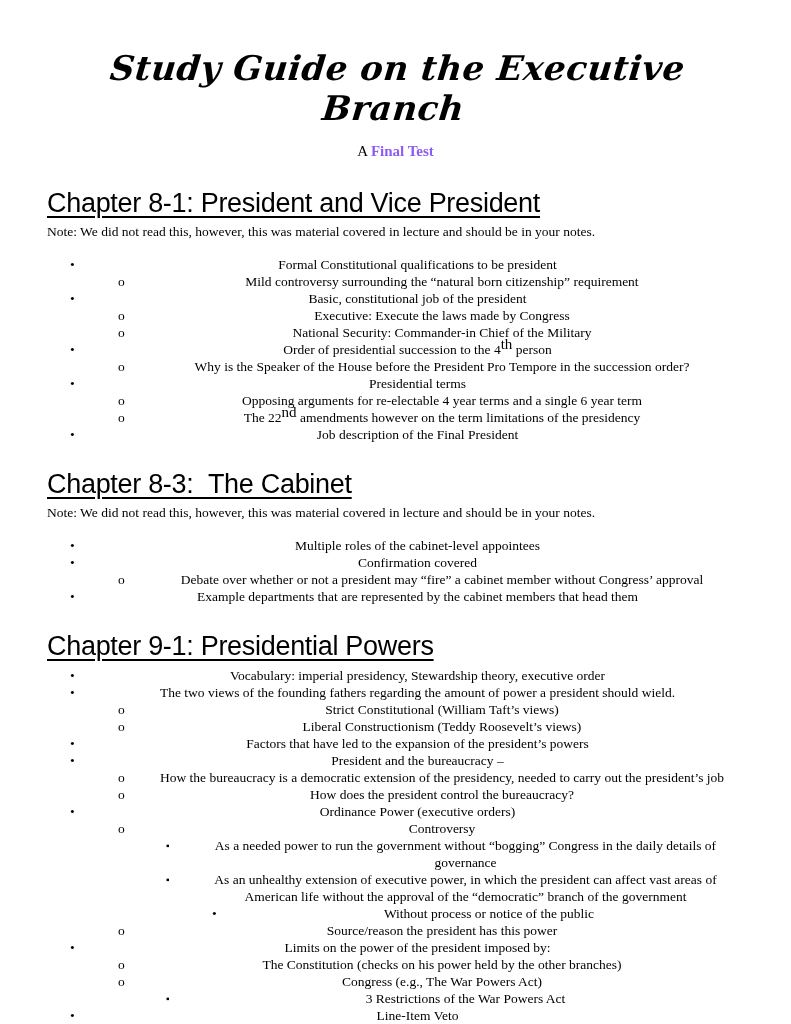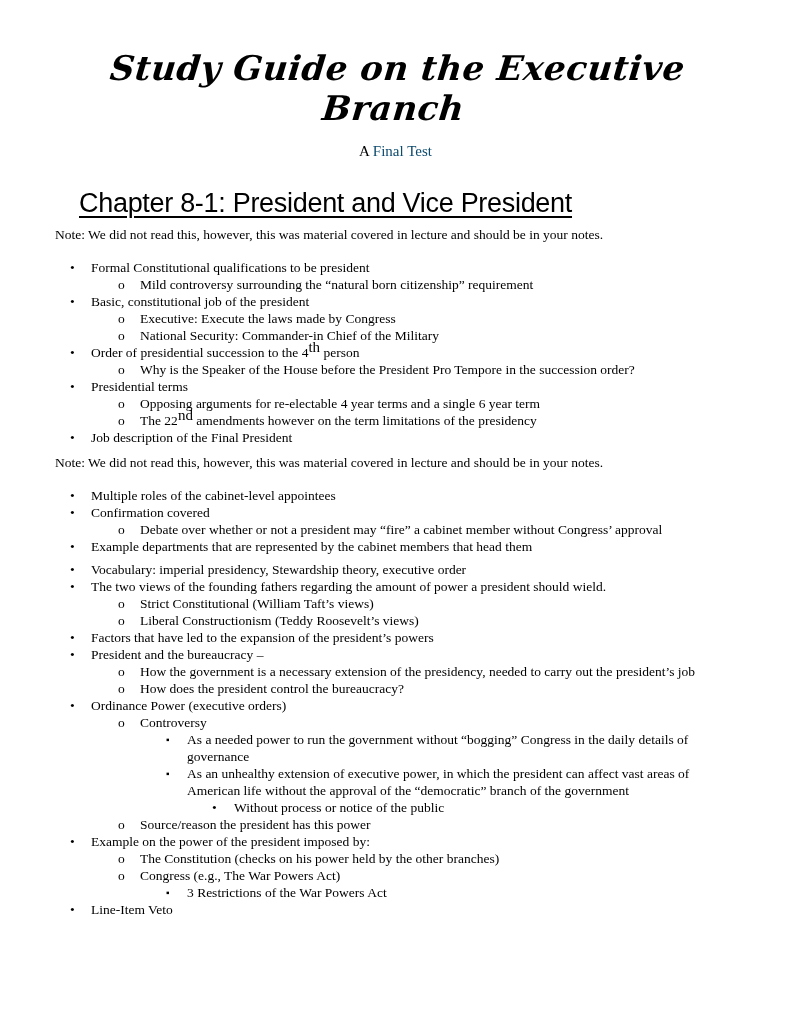--- a/index.html
+++ b/index.html
@@ -40,53 +40,53 @@
     font-family: "Liberation Sans", sans-serif;
     font-weight: 400;
     font-size: 27px;
     line-height: 30px;
     letter-spacing: -0.3px;
     color: #000000;
     text-decoration: underline;
     text-decoration-thickness: 2px;
     text-underline-offset: 4px;
   }
-  section:first-child h2.section-heading { margin-top: 28px; margin-left: 32px; }
+  section:first-child h2.section-heading { margin-top: 28px; }
   .note {
-    margin: 8px;
+    margin: 0;
     font-size: 13.5px;
     line-height: 17px;
   }
   .list { margin-top: 6px; }
   .note + .list { margin-top: 16px; }
   .li {
     display: flex;
     align-items: flex-start;
     font-size: 13.5px;
     line-height: 17px;
   }
   .li .b { flex: 0 0 auto; }
-  .li .t { flex: 1 1 auto; }
+  .li .t { flex: 1 1 auto; text-align: center; }
   .lv1 { margin-left: 23px; }  .lv1 .b { width: 21px; }
   .lv2 { margin-left: 71px; }  .lv2 .b { width: 22px; }
   .lv3 { margin-left: 119px; } .lv3 .b { width: 21px; font-size: 10px; line-height: 17px; }
   .lv4 { margin-left: 165px; } .lv4 .b { width: 22px; }
   sup {
     font-size: 15px;
     line-height: 0;
     vertical-align: super;
   }
 </style>
 </head>
 <body>
 
 <div class="page">
   <div class="doc-title">Study Guide on the Executive Branch</div>
   <div class="doc-subtitle">
-    <span>A </span><span style="color: #0c4a6e;">Final Test</span>
+    <span>A </span><span style="color: #8b5cf6; font-weight: bold;">Final Test</span>
   </div>
   <div id="sections">
       <section>
         <h2 class="section-heading">Chapter 8-1: President and Vice President</h2>
         <p class="note">Note: We did not read this, however, this was material covered in lecture and should be in your notes.</p>
         <div class="list">
           <div class="li lv1">
             <span class="b">•</span>
             <span class="t">Formal Constitutional qualifications to be president</span>
           </div>
@@ -126,20 +126,21 @@
             <span class="b">o</span>
             <span class="t"><span>The 22</span><sup>nd</sup><span> amendments however on the term limitations of the presidency</span></span>
           </div>
           <div class="li lv1">
             <span class="b">•</span>
             <span class="t">Job description of the Final President</span>
           </div>
         </div>
       </section>
       <section>
+        <h2 class="section-heading">Chapter 8-3: &nbsp;The Cabinet</h2>
         <p class="note">Note: We did not read this, however, this was material covered in lecture and should be in your notes.</p>
         <div class="list">
           <div class="li lv1">
             <span class="b">•</span>
             <span class="t">Multiple roles of the cabinet-level appointees</span>
           </div>
           <div class="li lv1">
             <span class="b">•</span>
             <span class="t">Confirmation covered</span>
           </div>
@@ -147,20 +148,21 @@
             <span class="b">o</span>
             <span class="t">Debate over whether or not a president may “fire” a cabinet member without Congress’ approval</span>
           </div>
           <div class="li lv1">
             <span class="b">•</span>
             <span class="t">Example departments that are represented by the cabinet members that head them</span>
           </div>
         </div>
       </section>
       <section>
+        <h2 class="section-heading">Chapter 9-1: Presidential Powers</h2>
         <div class="list">
           <div class="li lv1">
             <span class="b">•</span>
             <span class="t">Vocabulary: imperial presidency, Stewardship theory, executive order</span>
           </div>
           <div class="li lv1">
             <span class="b">•</span>
             <span class="t">The two views of the founding fathers regarding the amount of power a president should wield.</span>
           </div>
           <div class="li lv2">
@@ -174,21 +176,21 @@
           <div class="li lv1">
             <span class="b">•</span>
             <span class="t">Factors that have led to the expansion of the president’s powers</span>
           </div>
           <div class="li lv1">
             <span class="b">•</span>
             <span class="t">President and the bureaucracy –</span>
           </div>
           <div class="li lv2">
             <span class="b">o</span>
-            <span class="t">How the government is a necessary extension of the presidency, needed to carry out the president’s job</span>
+            <span class="t">How the bureaucracy is a democratic extension of the presidency, needed to carry out the president’s job</span>
           </div>
           <div class="li lv2">
             <span class="b">o</span>
             <span class="t">How does the president control the bureaucracy?</span>
           </div>
           <div class="li lv1">
             <span class="b">•</span>
             <span class="t">Ordinance Power (executive orders)</span>
           </div>
           <div class="li lv2">
@@ -206,21 +208,21 @@
           <div class="li lv4">
             <span class="b">•</span>
             <span class="t">Without process or notice of the public</span>
           </div>
           <div class="li lv2">
             <span class="b">o</span>
             <span class="t">Source/reason the president has this power</span>
           </div>
           <div class="li lv1">
             <span class="b">•</span>
-            <span class="t">Example on the power of the president imposed by:</span>
+            <span class="t">Limits on the power of the president imposed by:</span>
           </div>
           <div class="li lv2">
             <span class="b">o</span>
             <span class="t">The Constitution (checks on his power held by the other branches)</span>
           </div>
           <div class="li lv2">
             <span class="b">o</span>
             <span class="t">Congress (e.g., The War Powers Act)</span>
           </div>
           <div class="li lv3">

